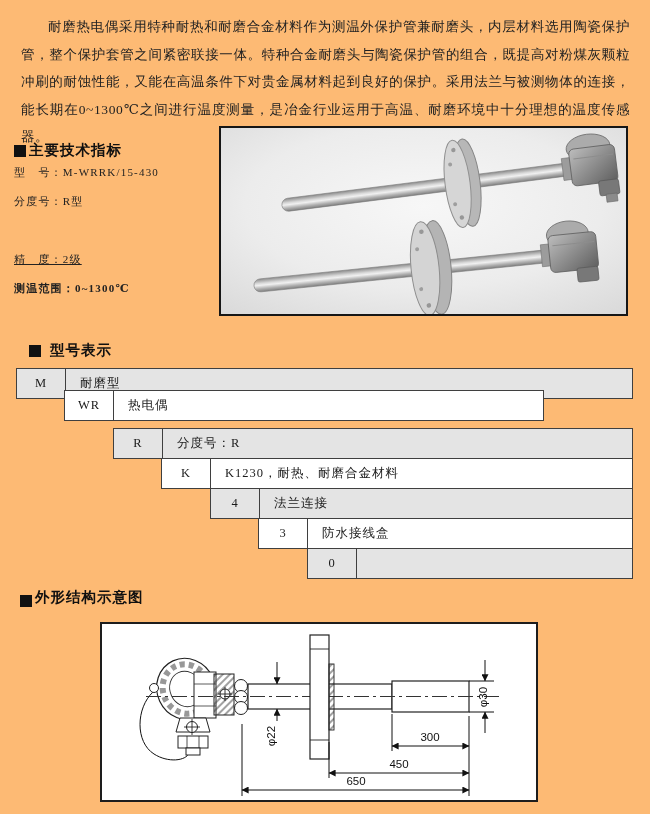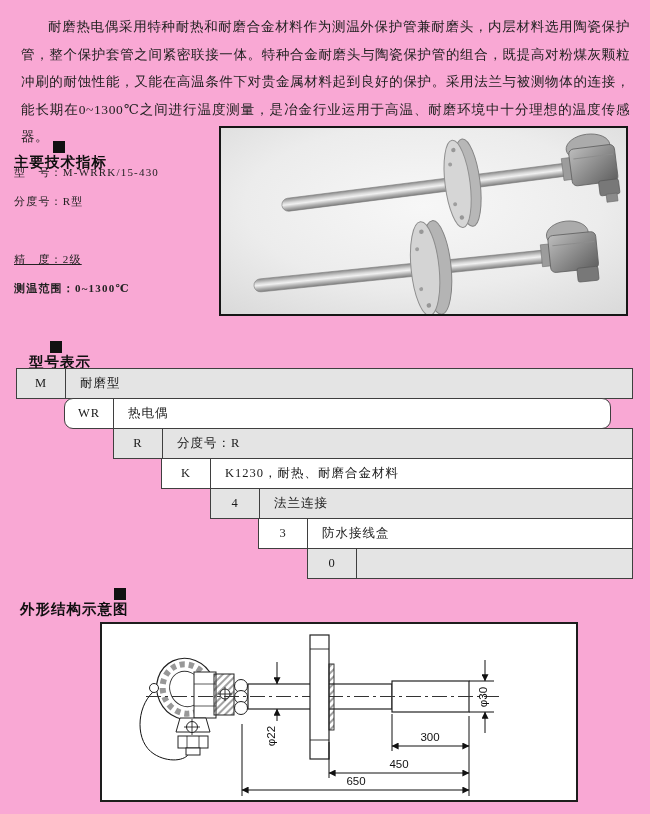--- a/index.html
+++ b/index.html
@@ -1,26 +1,26 @@
 <!DOCTYPE html>
 <html><head>
 <meta charset="utf-8">
 <style>
   html,body{margin:0;padding:0;background:#fff;}
-  #page{position:relative;width:650px;height:814px;background:#f9a8d4;overflow:hidden;
+  #page{position:relative;width:650px;height:814px;background:#fdba74;overflow:hidden;
         font-family:"Liberation Serif","DejaVu Serif",serif;color:#1c1c1c;}
 
   
   .intro{position:absolute;top:13px;left:21px;width:609px;font-size:13.5px;line-height:27.5px;
          letter-spacing:.6px;text-align:justify;text-indent:2em;color:#222;}
 
   
   .sec-header{position:absolute;display:flex;align-items:center;
               font-family:"Liberation Sans","DejaVu Sans",sans-serif;
-              font-weight:bold;font-size:14.5px;color:#101010;letter-spacing:1px;flex-direction:column;}
+              font-weight:bold;font-size:14.5px;color:#101010;letter-spacing:1px;}
   .bullet{width:12px;height:12px;background:#111;display:inline-block;flex:none;margin-right:3px;}
   .bullet.sp{margin-right:9px;}
 
   
   .spec-line{position:absolute;left:14px;font-size:11px;letter-spacing:1.2px;color:#222;white-space:pre;}
 
   
   .photo{position:absolute;left:219px;top:126px;width:409px;height:190px;
          border:2px solid #161616;box-sizing:border-box;background:#e9e9e9;}
   .photo svg{display:block;}
@@ -28,21 +28,21 @@
   
   .mrow{position:absolute;box-sizing:border-box;height:31px;border:1px solid #3f3f3f;
         display:flex;font-size:12.5px;color:#1a1a1a;}
   .mrow.g{background:#e4e4e4;}
   .mrow.w{background:#ffffff;}
   .mrow .code{width:48px;flex:none;border-right:1px solid #3f3f3f;text-align:center;line-height:29px;
               font-family:"Liberation Serif","DejaVu Serif",serif;letter-spacing:1px;}
   .mrow .desc{flex:1;padding-left:14px;line-height:29px;letter-spacing:1px;overflow:hidden;white-space:nowrap;}
 
   
-  .outline-box{position:absolute;left:100px;top:622px;width:478px;height:180px;
+  .outline-box{position:absolute;left:100px;top:622px;width:438px;height:180px;
                border:2px solid #1d1d1d;box-sizing:border-box;background:#fff;}
   .outline-box svg{display:block;}
   svg text.dim{font-family:"Liberation Sans","DejaVu Sans",sans-serif;font-size:11.5px;fill:#111;}
   .thin{stroke:#111;stroke-width:1;fill:none;}
 </style>
 </head>
 <body>
 
 <div id="page">
 
@@ -114,21 +114,21 @@
 
   <div class="sec-header" style="left:17px;top:341px;margin-left:12px;">
     <span class="bullet sp"></span>
     <span>型号表示</span>
   </div>
 
   <div class="mrow g" style="left:16px;top:368px;width:617px;">
     <div class="code">M</div>
     <div class="desc">耐磨型</div>
   </div>
-  <div class="mrow w" style="left:64px;top:398px;width:547px;border-radius:9px;">
+  <div class="mrow w" style="left:64px;top:390px;width:480px;">
     <div class="code">WR</div>
     <div class="desc">热电偶</div>
   </div>
   <div class="mrow g" style="left:113px;top:428px;width:520px;">
     <div class="code">R</div>
     <div class="desc">分度号：R</div>
   </div>
   <div class="mrow w" style="left:161px;top:458px;width:472px;">
     <div class="code">K</div>
     <div class="desc">K1230，耐热、耐磨合金材料</div>

